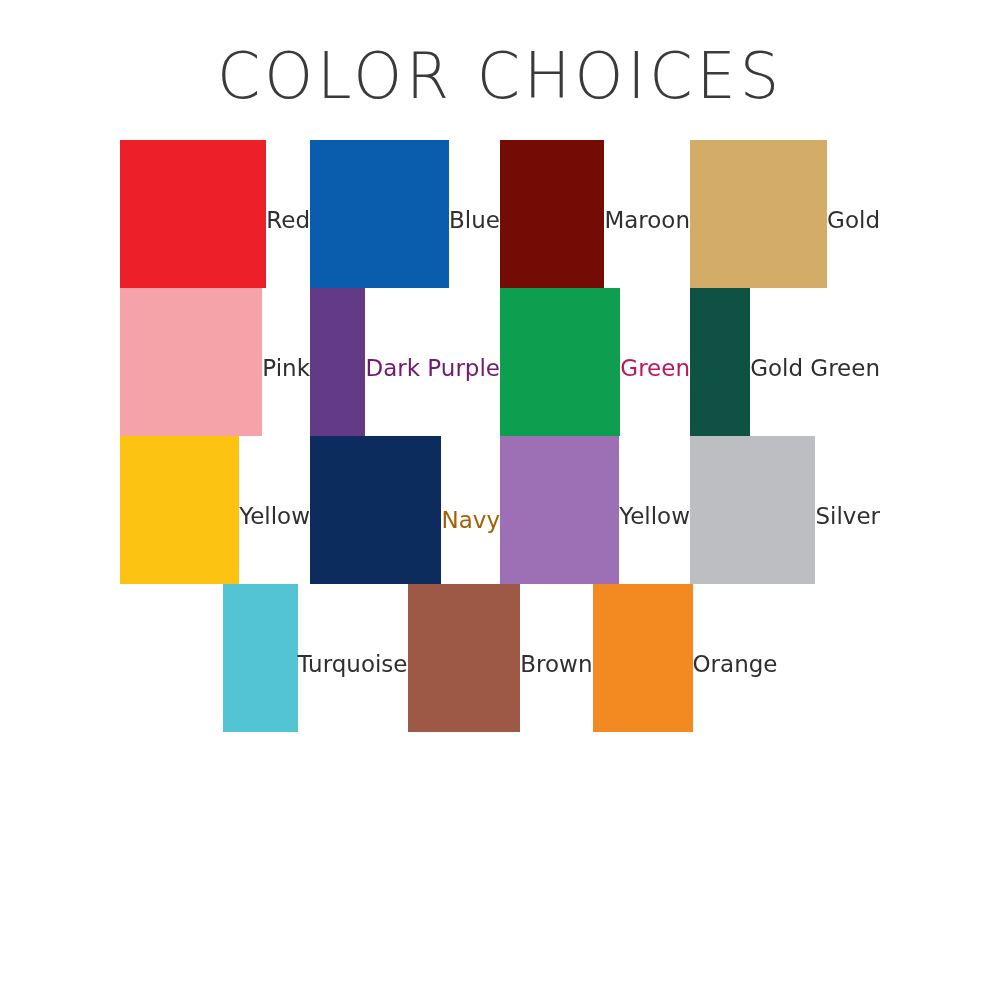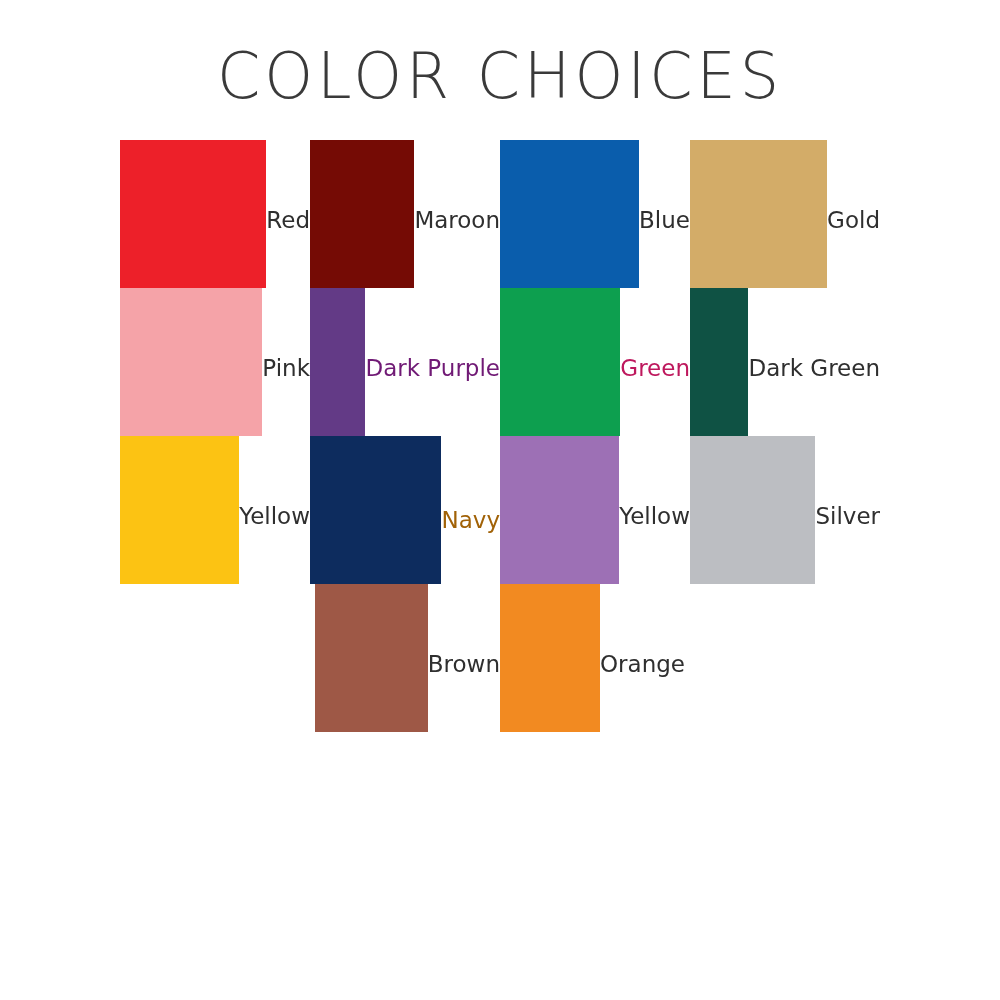--- a/index.html
+++ b/index.html
@@ -83,26 +83,26 @@
   <div id="title" style="color: rgb(58, 58, 58);">COLOR CHOICES</div>
 
   <div id="palette">
 
     <div class="swatch-row row-1">
       <div class="swatch-cell">
         <div class="swatch-chip" style="background: rgb(237, 32, 41);"></div>
         <div class="swatch-label" style="color: rgb(47, 47, 47);">Red</div>
       </div>
       <div class="swatch-cell">
+        <div class="swatch-chip" style="background: rgb(10, 93, 172);"></div>
+        <div class="swatch-label" style="color: rgb(47, 47, 47);">Blue</div>
+      </div>
+      <div class="swatch-cell">
         <div class="swatch-chip" style="background: rgb(117, 11, 5);"></div>
         <div class="swatch-label" style="color: rgb(47, 47, 47);">Maroon</div>
-      </div>
-      <div class="swatch-cell">
-        <div class="swatch-chip" style="background: rgb(10, 93, 172);"></div>
-        <div class="swatch-label" style="color: rgb(47, 47, 47);">Blue</div>
       </div>
       <div class="swatch-cell">
         <div class="swatch-chip" style="background: rgb(211, 172, 104);"></div>
         <div class="swatch-label" style="color: rgb(47, 47, 47);">Gold</div>
       </div>
     </div>
 
     <div class="swatch-row row-2">
       <div class="swatch-cell">
         <div class="swatch-chip" style="background: rgb(245, 163, 168);"></div>
@@ -111,21 +111,21 @@
       <div class="swatch-cell">
         <div class="swatch-chip" style="background: rgb(99, 58, 134);"></div>
         <div class="swatch-label" style="color: #701a75;">Dark Purple</div>
       </div>
       <div class="swatch-cell">
         <div class="swatch-chip" style="background: rgb(13, 159, 79);"></div>
         <div class="swatch-label" style="color: #be185d;">Green</div>
       </div>
       <div class="swatch-cell">
         <div class="swatch-chip" style="background: rgb(15, 82, 68);"></div>
-        <div class="swatch-label" style="color: rgb(47, 47, 47);">Dark Green</div>
+        <div class="swatch-label" style="color: rgb(47, 47, 47);">Gold Green</div>
       </div>
     </div>
 
     <div class="swatch-row row-3">
       <div class="swatch-cell">
         <div class="swatch-chip" style="background: rgb(252, 195, 19);"></div>
         <div class="swatch-label" style="color: rgb(47, 47, 47);">Yellow</div>
       </div>
       <div class="swatch-cell">
         <div class="swatch-chip" style="background: rgb(13, 44, 94);"></div>
@@ -136,20 +136,24 @@
         <div class="swatch-label" style="color: rgb(47, 47, 47);">Yellow</div>
       </div>
       <div class="swatch-cell">
         <div class="swatch-chip" style="background: rgb(188, 190, 194);"></div>
         <div class="swatch-label" style="color: rgb(47, 47, 47);">Silver</div>
       </div>
     </div>
 
     <div class="swatch-row row-4">
       <div class="swatch-cell">
+        <div class="swatch-chip" style="background: rgb(83, 196, 211);"></div>
+        <div class="swatch-label" style="color: rgb(47, 47, 47);">Turquoise</div>
+      </div>
+      <div class="swatch-cell">
         <div class="swatch-chip" style="background: rgb(158, 88, 70);"></div>
         <div class="swatch-label" style="color: rgb(47, 47, 47);">Brown</div>
       </div>
       <div class="swatch-cell">
         <div class="swatch-chip" style="background: rgb(242, 138, 33);"></div>
         <div class="swatch-label" style="color: rgb(47, 47, 47);">Orange</div>
       </div>
     </div>
 
   </div>

